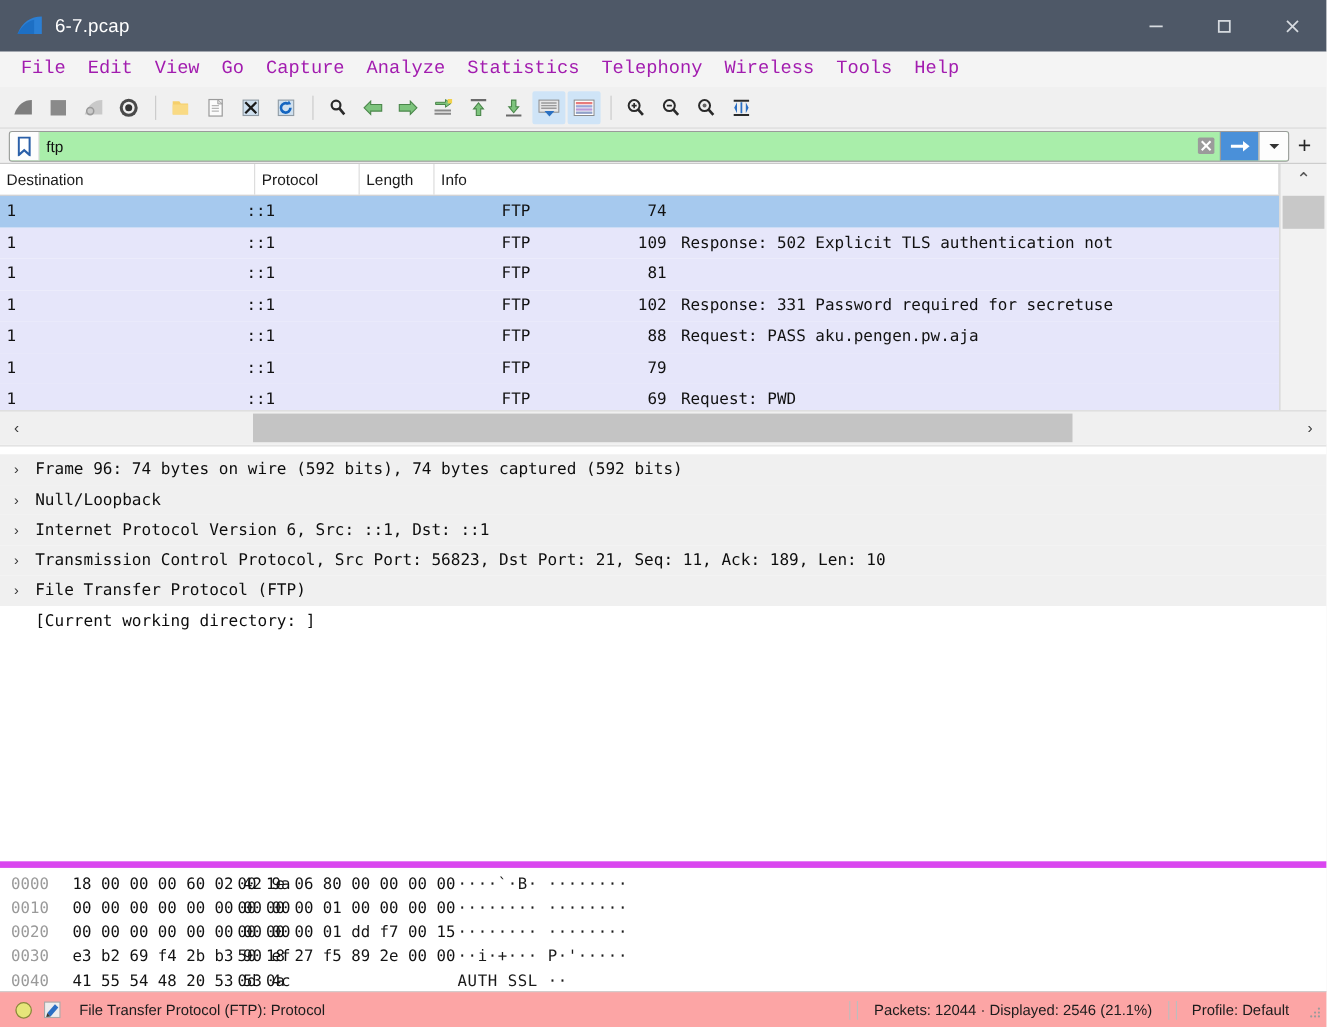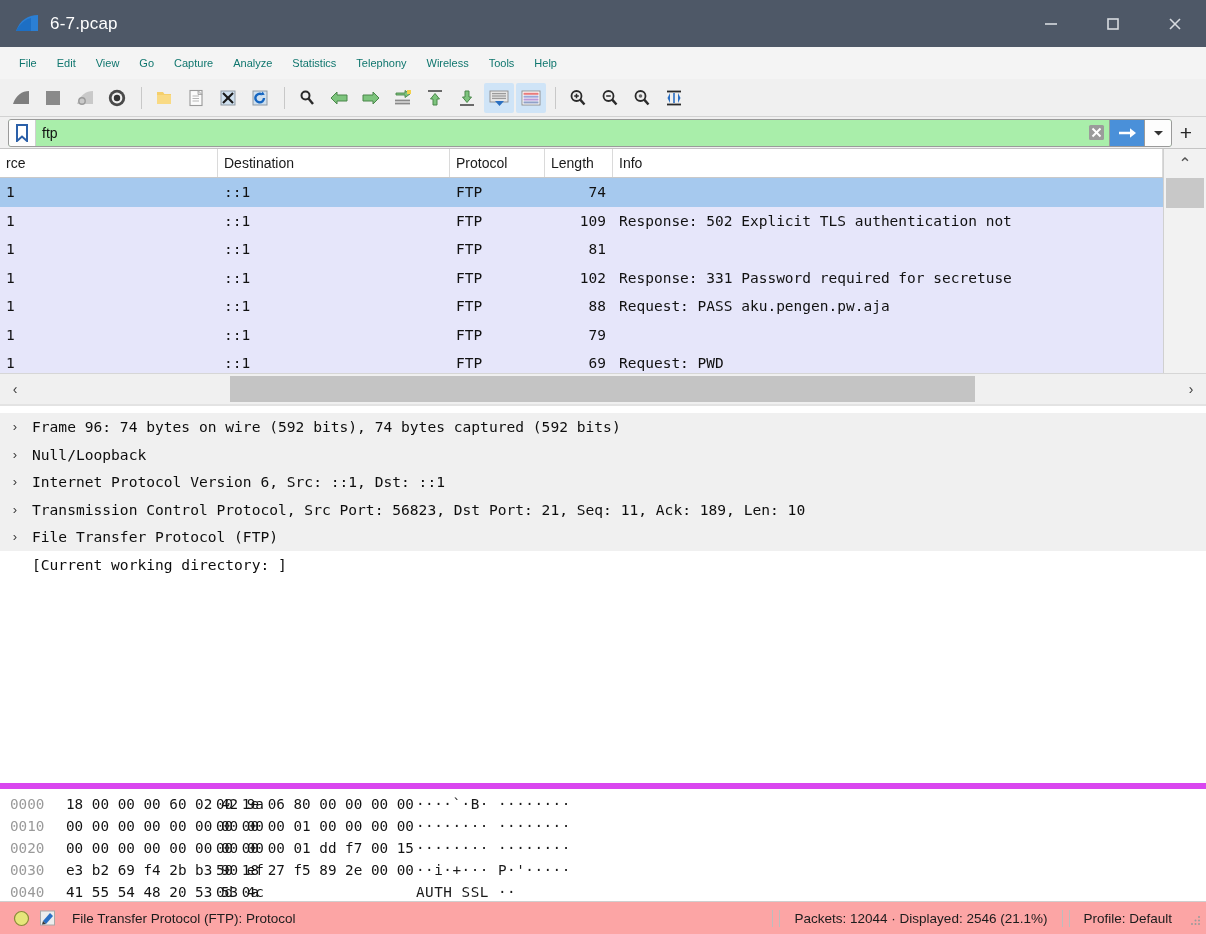--- a/index.html
+++ b/index.html
@@ -59,24 +59,25 @@
   .menubar {
     height: 31px;
     background: #f4f4f4;
     display: flex;
     align-items: center;
     padding-left: 9px;
     flex: 0 0 auto;
     border-bottom: 1px solid #f4f4f4;
   }
   .menu-item {
-    font-size: 11px;
-    color: #0f766e;
+    font-size: 17px;
+    color: #a21caf;
     padding: 3px 10px;
     white-space: nowrap;
+    font-family: Liberation Mono, monospace;
   }
 
   
   .toolbar {
     height: 37px;
     background: #f0f0f0;
     border-bottom: 1px solid #d2d2d2;
     display: flex;
     align-items: center;
     padding-left: 6px;
@@ -593,21 +594,20 @@
       </div>
     </div>
     <div class="filter-plus">+</div>
   </div>
 
   <div class="packet-list-pane">
     <div class="pl-body">
       <div class="pl-main">
 
         <div class="pl-header">
-          <div class="hcell c-src">rce</div>
           <div class="hcell c-dst">Destination</div>
           <div class="hcell c-proto">Protocol</div>
           <div class="hcell c-len">Length</div>
           <div class="hcell c-info">Info</div>
         </div>
 
         <div class="pl-rows">
           <div class="pl-row selected">
             <div class="cell c-src">1</div>
             <div class="cell c-dst">::1</div>

